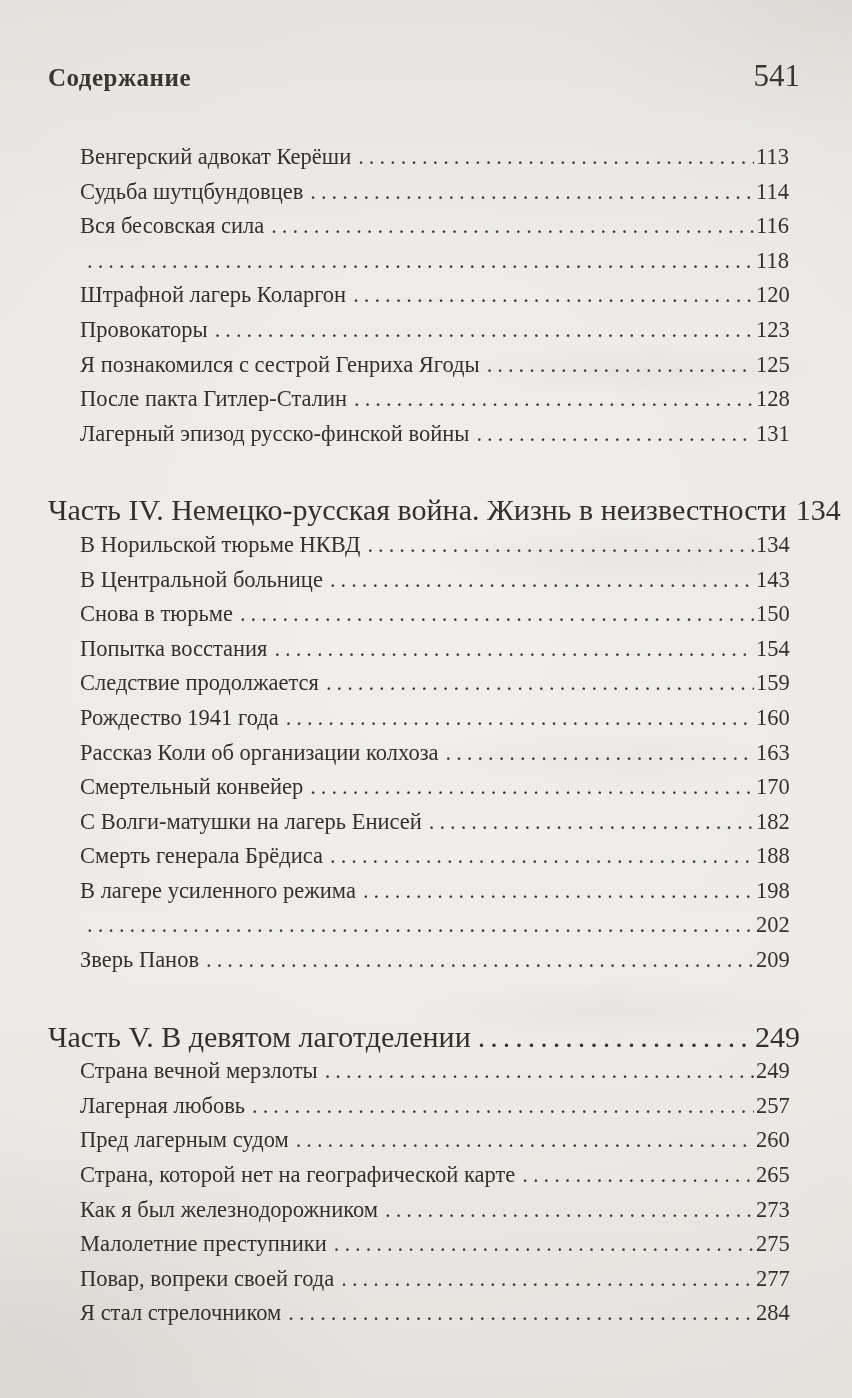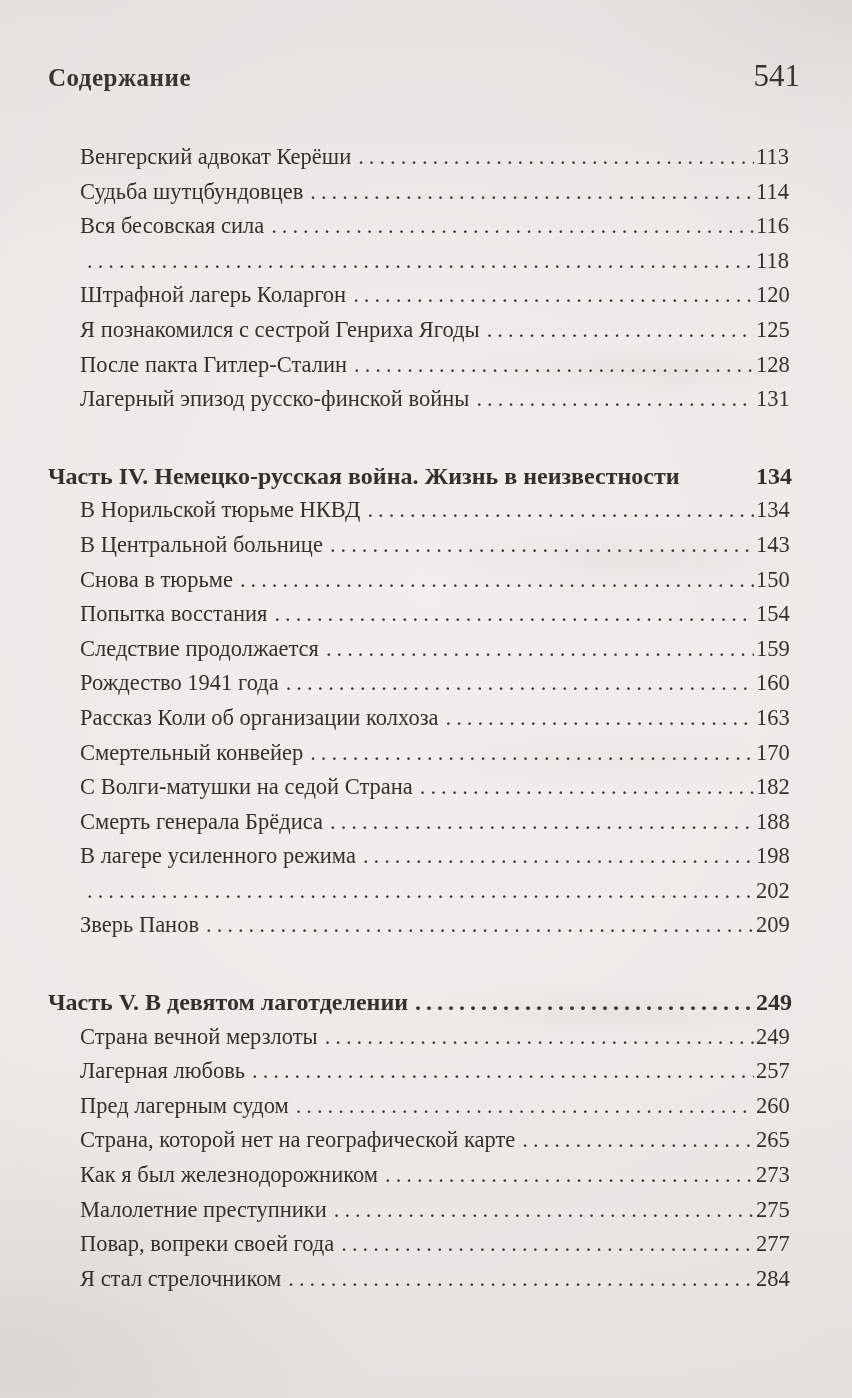--- a/index.html
+++ b/index.html
@@ -66,23 +66,23 @@
   }
   .toc-row {
     display: flex;
     align-items: baseline;
     font-size: 22.5px;
     line-height: 34.6px;
     padding-left: 32px;
     white-space: nowrap;
   }
   .toc-row.part {
-    font-weight: 700;
+    font-weight: 400;
     padding-left: 0;
-    font-size: 24px;
+    font-size: 30px;
   }
   .toc-title {
     flex: 0 0 auto;
   }
   .toc-dots {
     flex: 1 1 auto;
     overflow: hidden;
     margin: 0 2px 0 7px;
   }
   .toc-dots::after {
@@ -130,20 +130,25 @@
         <div class="toc-row">
     <span class="toc-dots"></span>
     <span class="toc-page">118</span>
   </div>
         <div class="toc-row">
     <span class="toc-title">Штрафной лагерь Коларгон</span>
     <span class="toc-dots"></span>
     <span class="toc-page">120</span>
   </div>
         <div class="toc-row">
+    <span class="toc-title">Провокаторы</span>
+    <span class="toc-dots"></span>
+    <span class="toc-page">123</span>
+  </div>
+        <div class="toc-row">
     <span class="toc-title">Я познакомился с сестрой Генриха Ягоды</span>
     <span class="toc-dots"></span>
     <span class="toc-page">125</span>
   </div>
         <div class="toc-row">
     <span class="toc-title">После пакта Гитлер-Сталин</span>
     <span class="toc-dots"></span>
     <span class="toc-page">128</span>
   </div>
         <div class="toc-row">
@@ -192,21 +197,21 @@
     <span class="toc-title">Рассказ Коли об организации колхоза</span>
     <span class="toc-dots"></span>
     <span class="toc-page">163</span>
   </div>
         <div class="toc-row">
     <span class="toc-title">Смертельный конвейер</span>
     <span class="toc-dots"></span>
     <span class="toc-page">170</span>
   </div>
         <div class="toc-row">
-    <span class="toc-title">С Волги-матушки на седой Страна</span>
+    <span class="toc-title">С Волги-матушки на лагерь Енисей</span>
     <span class="toc-dots"></span>
     <span class="toc-page">182</span>
   </div>
         <div class="toc-row">
     <span class="toc-title">Смерть генерала Брёдиса</span>
     <span class="toc-dots"></span>
     <span class="toc-page">188</span>
   </div>
         <div class="toc-row">
     <span class="toc-title">В лагере усиленного режима</span>

